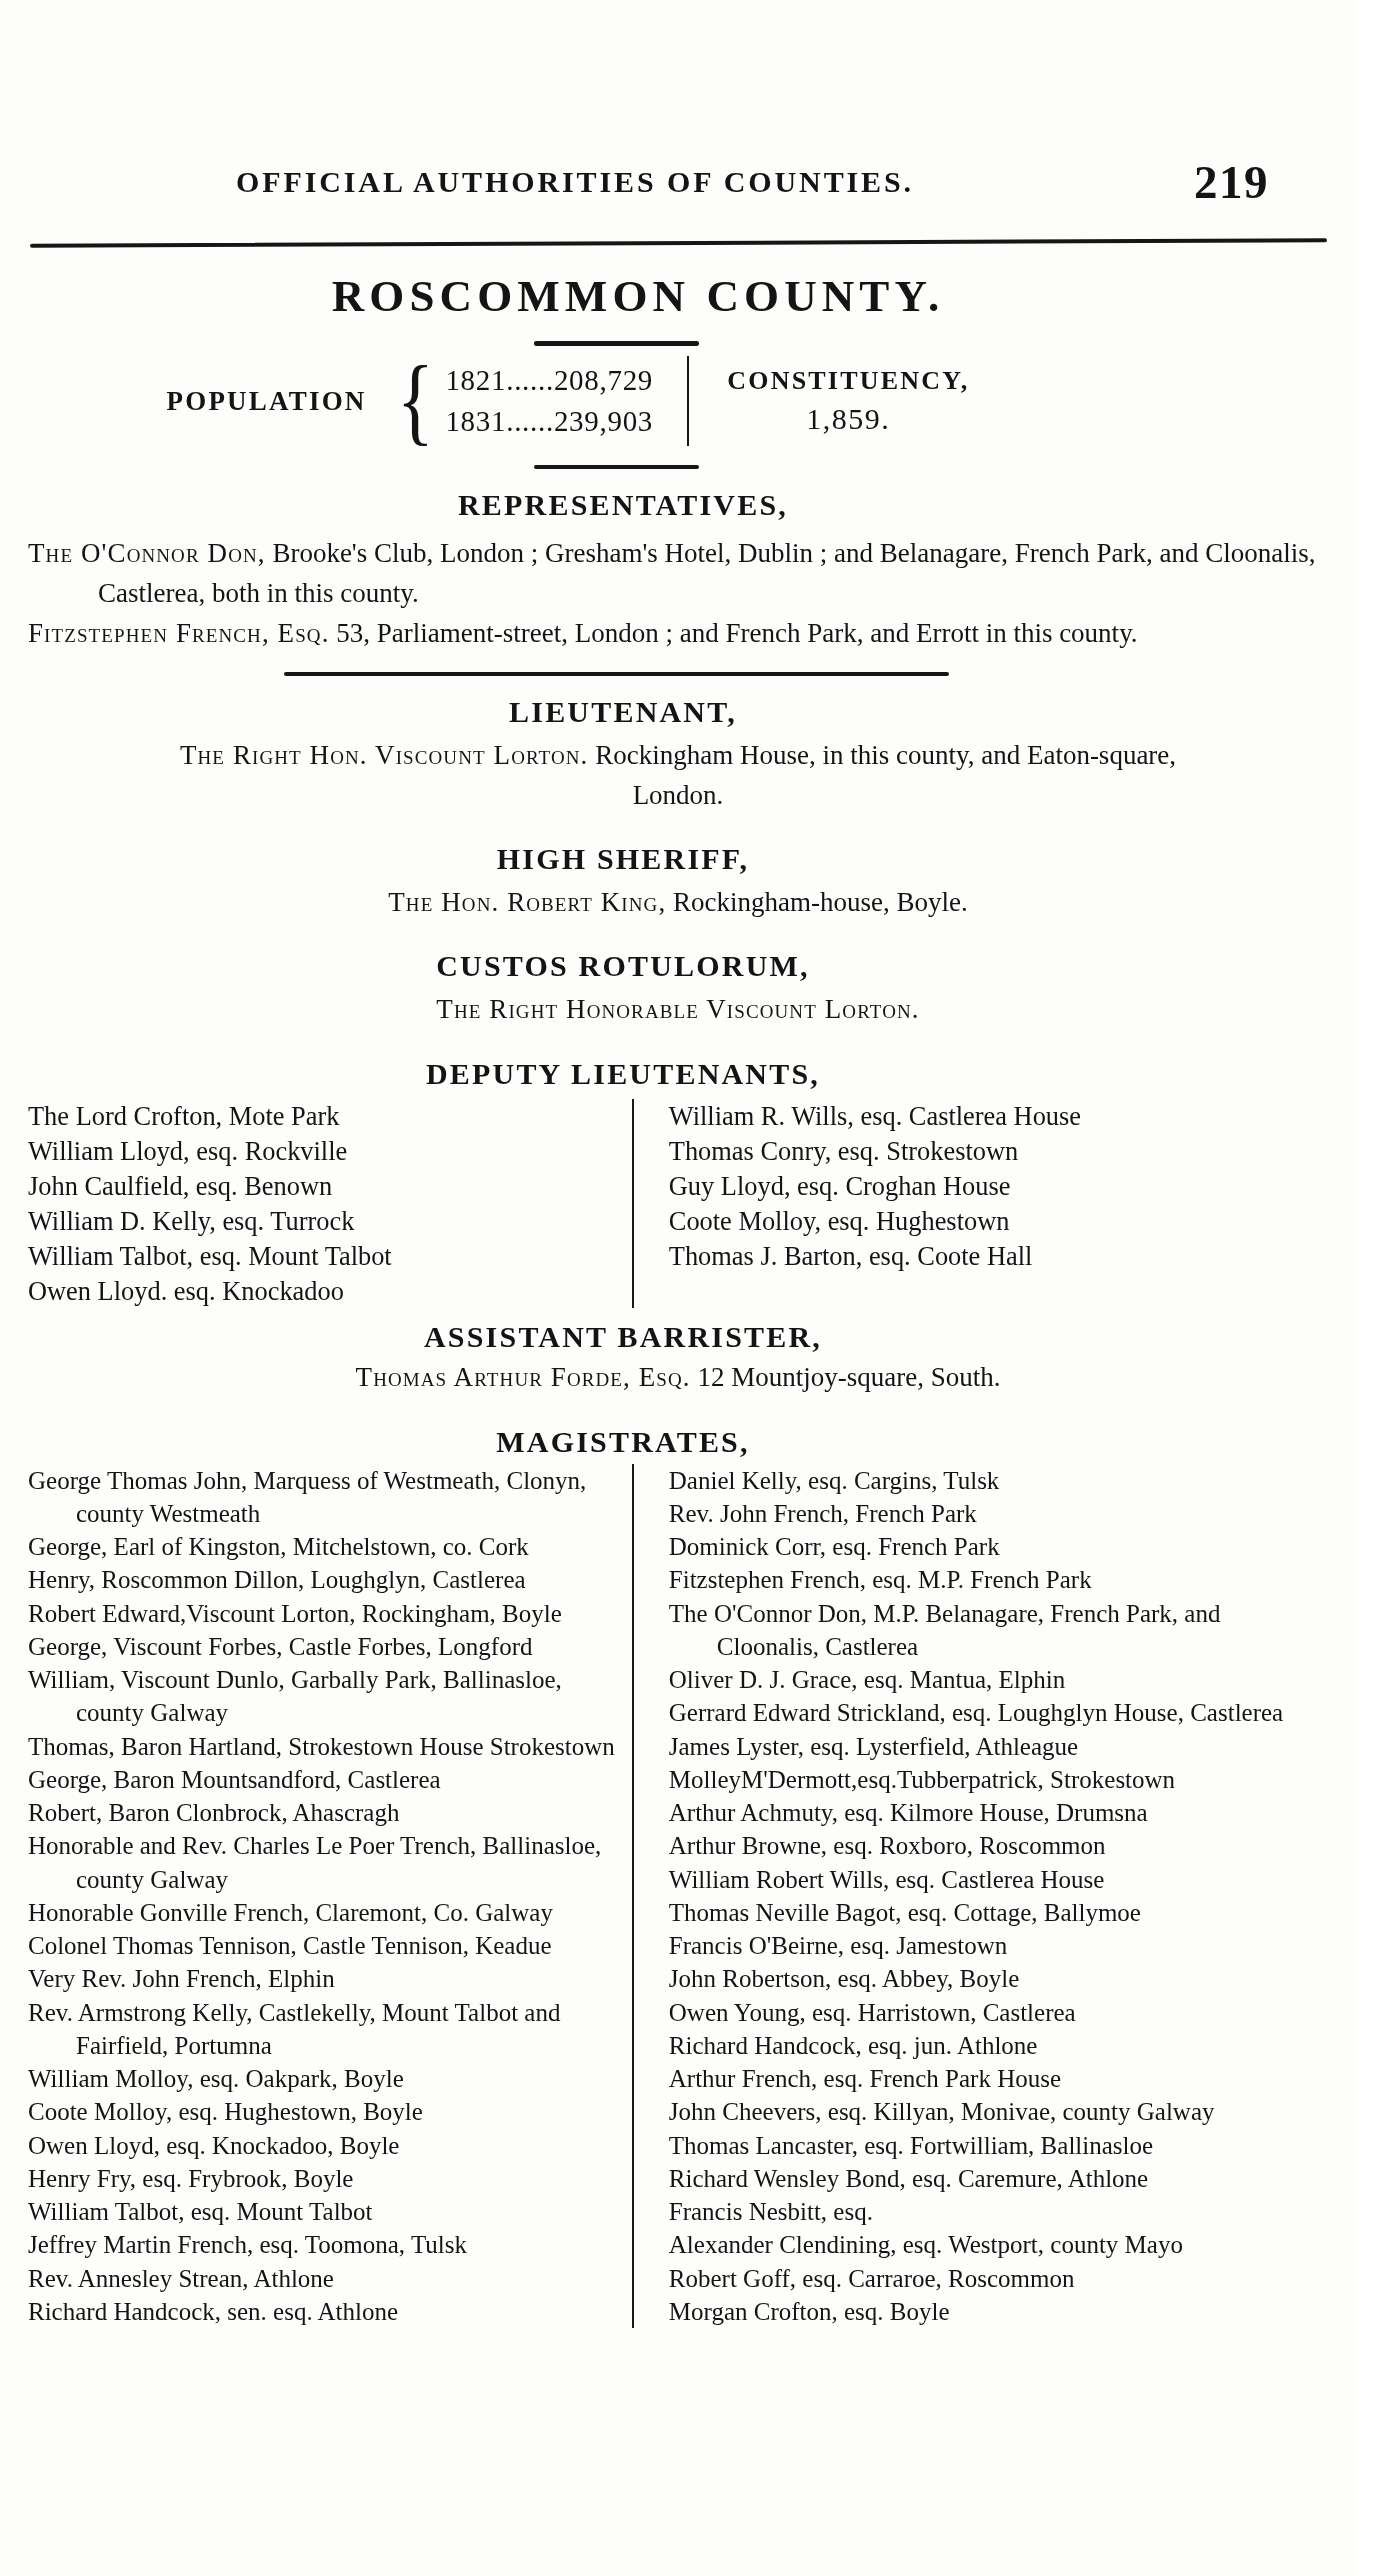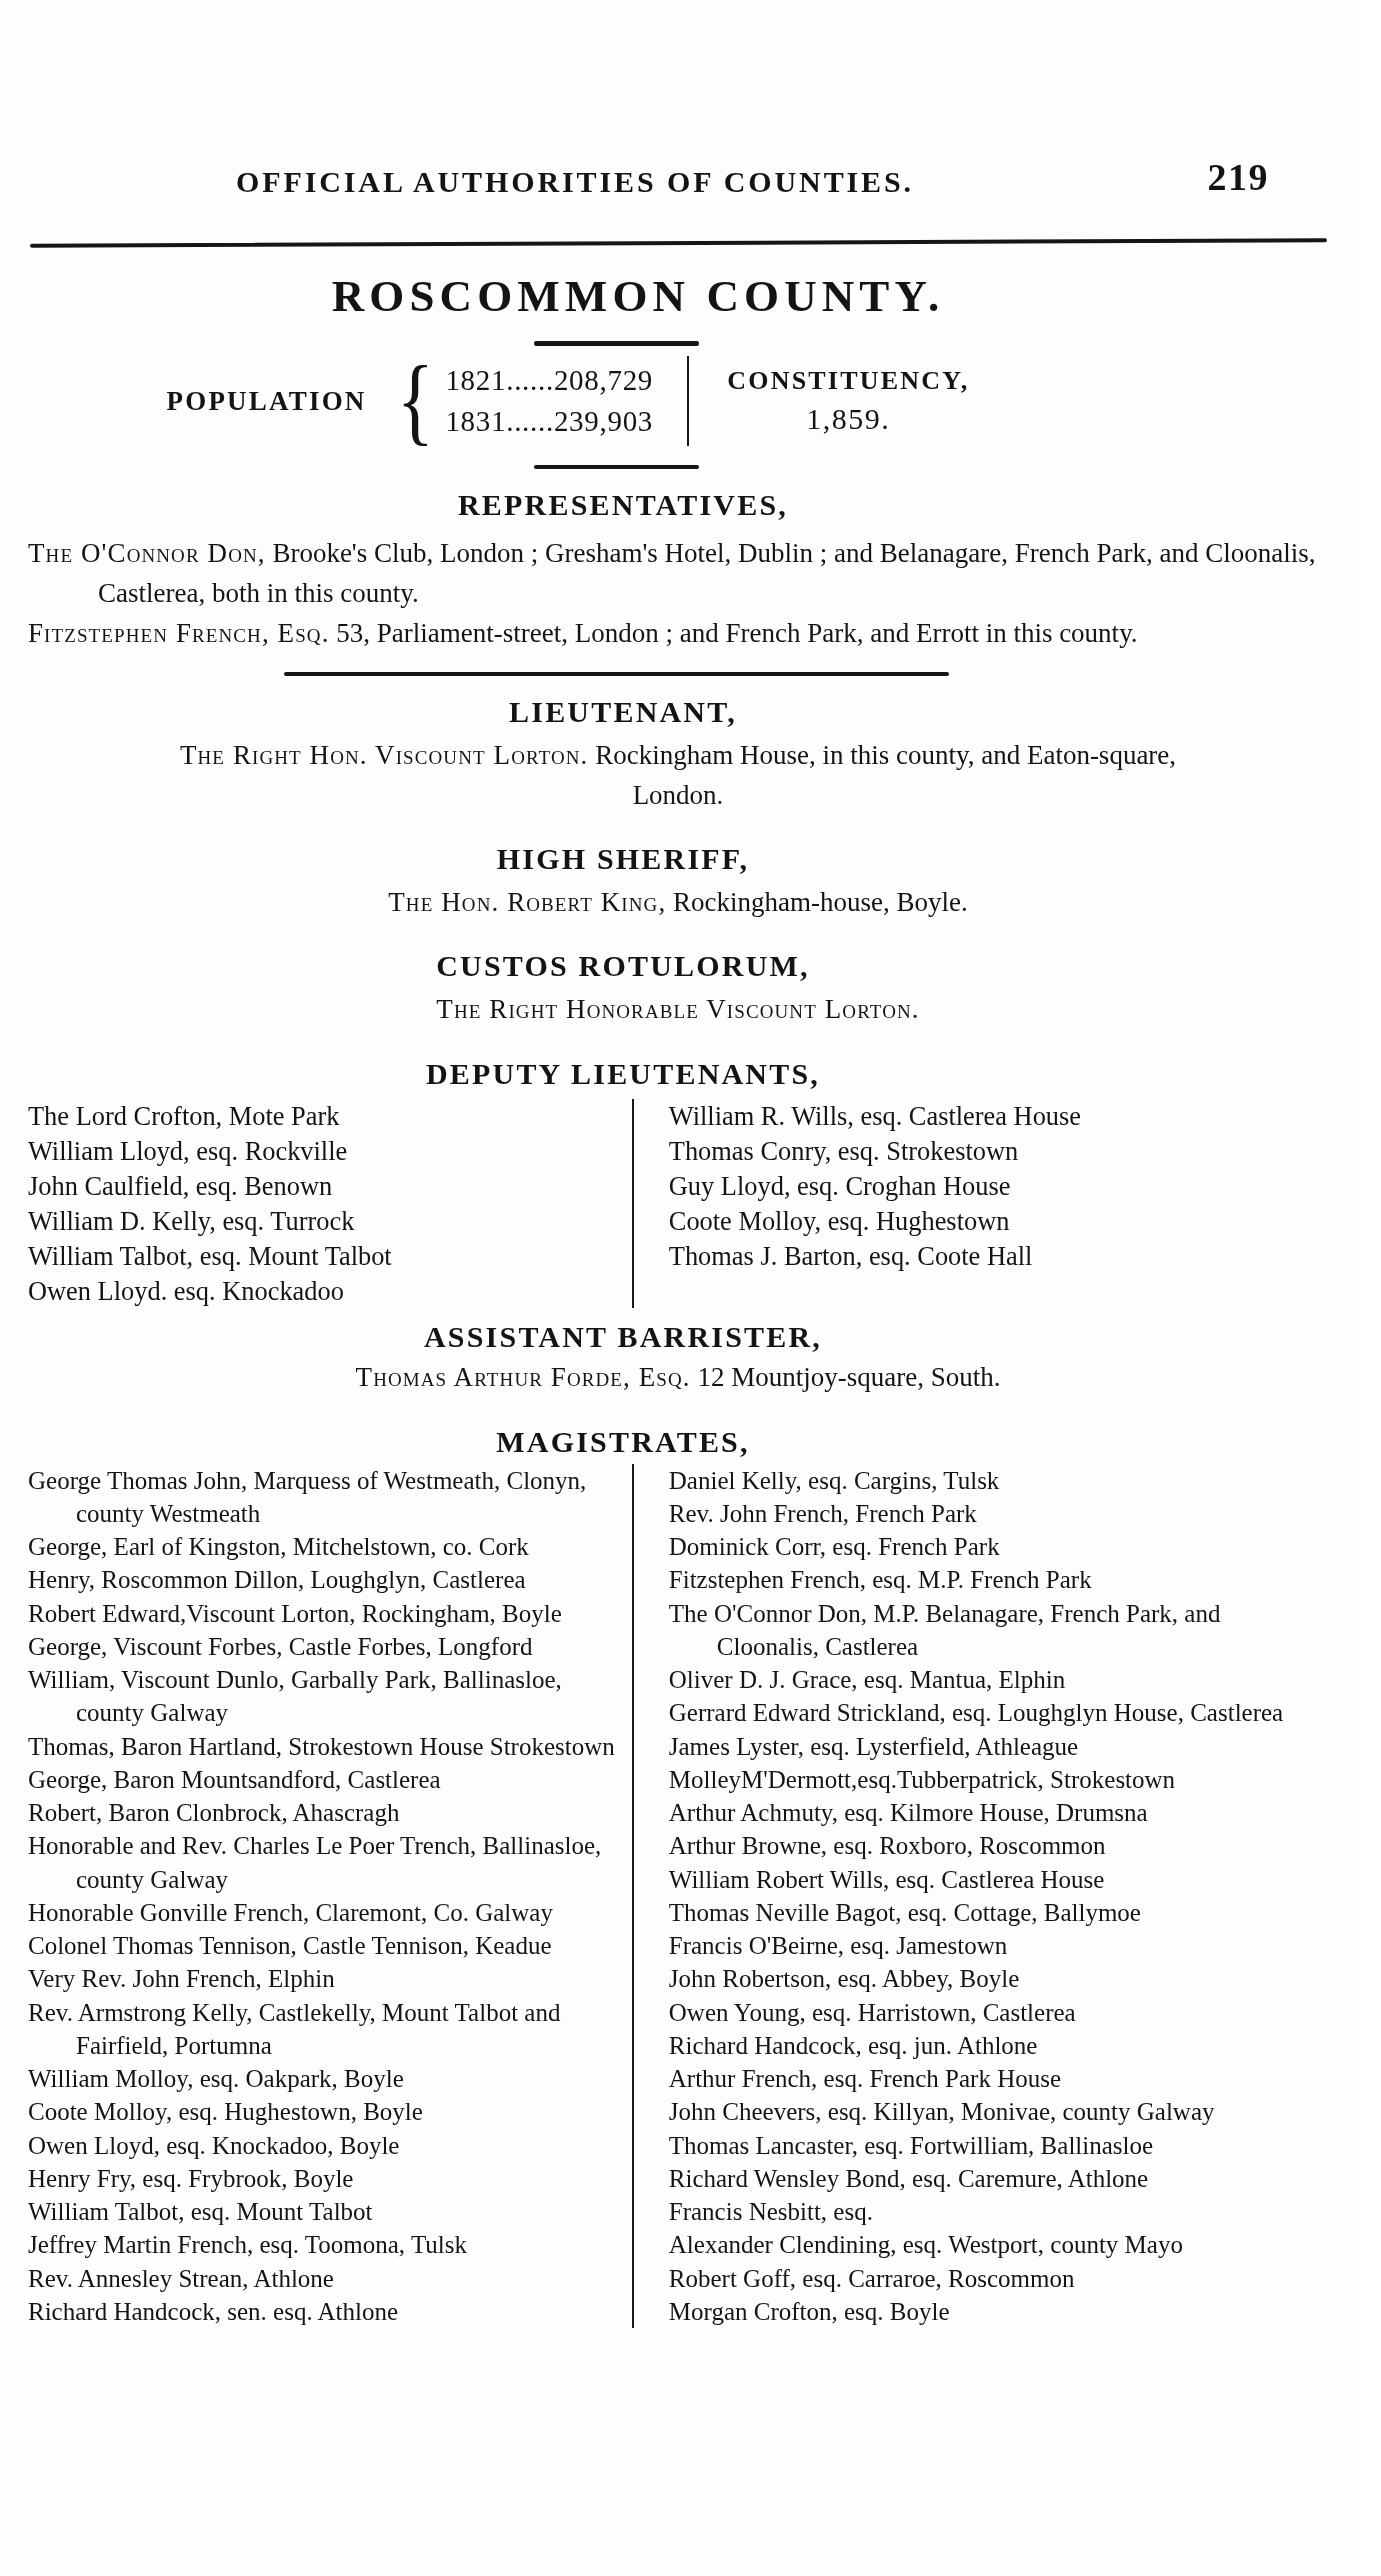--- a/index.html
+++ b/index.html
@@ -17,21 +17,21 @@
   
   .runhead{position:relative;height:57px;}
   .runhead-title{
     text-align:center;
     transform:translateX(-103px);
     font-size:30px;font-weight:700;letter-spacing:2.9px;
     white-space:nowrap;
   }
   .pagenum{
     position:absolute;right:59px;top:-10.3px;
-    font-size:38px;font-weight:700;letter-spacing:1.5px;text-align:right;
+    font-size:47px;font-weight:700;letter-spacing:1.5px;text-align:right;
   }
 
   .rule-full{height:4.4px;background:#161616;margin:19px 1.5px 0 1.5px;border-radius:2.2px;transform:rotate(-0.25deg);}
   .rule-short{height:4.4px;background:#161616;width:165px;margin:19px auto 0 auto;transform:translateX(-62px);border-radius:2.2px;}
   .rule-med{height:3.7px;background:#161616;width:665px;margin:19px auto 0 auto;transform:translateX(-62px);border-radius:2.2px;}
 
   .county-title{
     margin-top:25px;text-align:center;transform:translateX(-40px);
     font-size:45px;font-weight:700;letter-spacing:5.1px;white-space:nowrap;
   }

